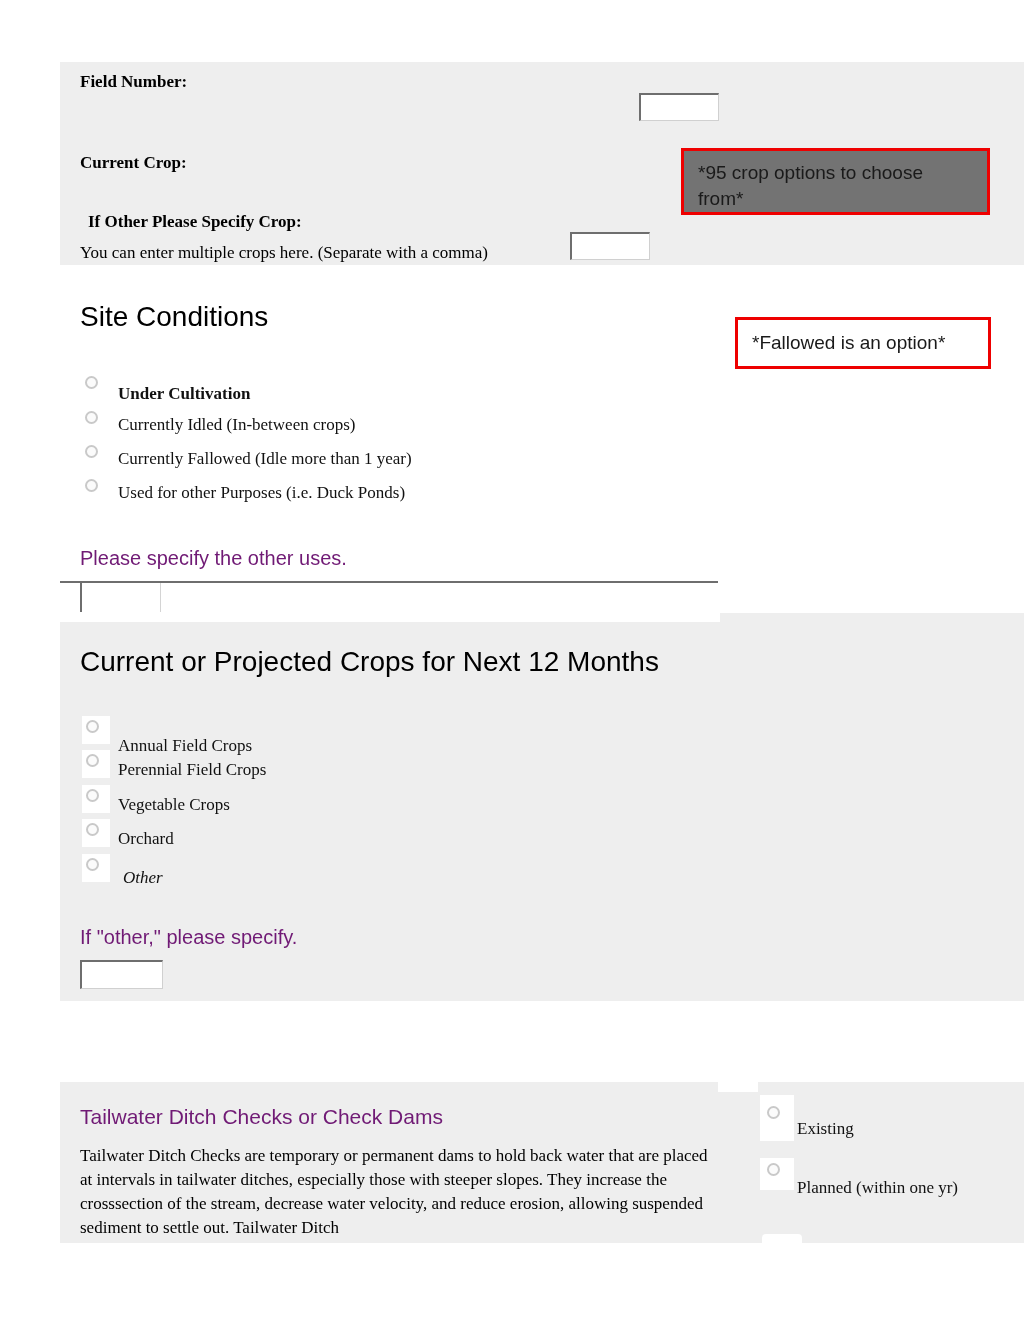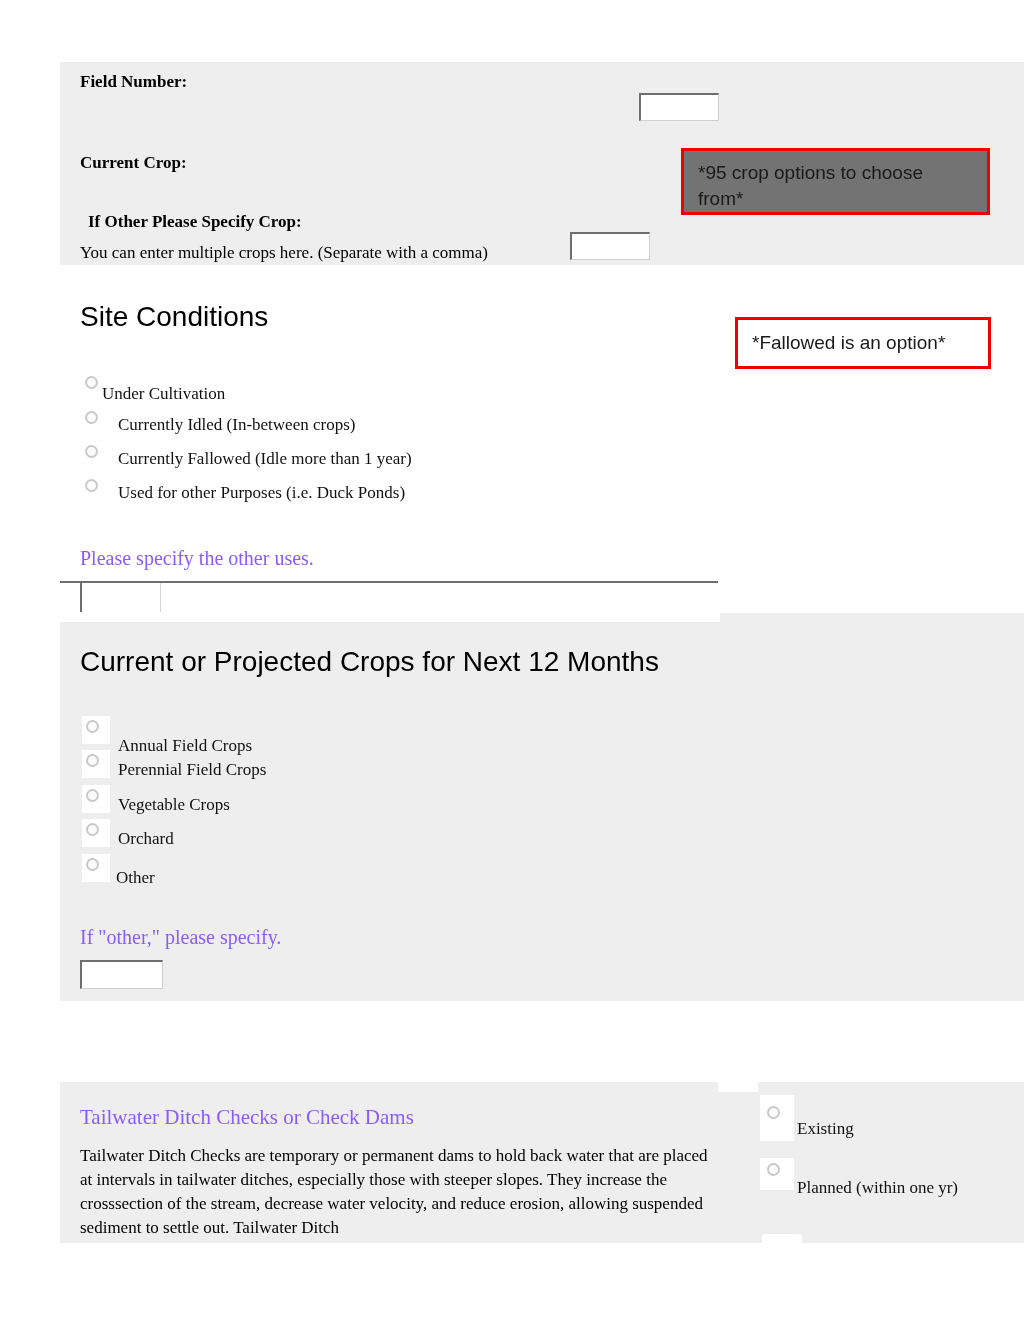--- a/index.html
+++ b/index.html
@@ -54,23 +54,23 @@
     position: absolute;
     font-family: "Liberation Sans", sans-serif;
     font-size: 26px;
     color: #000;
     white-space: nowrap;
     text-decoration: underline;
     text-underline-offset: 3px;
   }
   .sub-sans {
     position: absolute;
-    font-family: Liberation Serif, serif;
+    font-family: Liberation Sans, sans-serif;
     font-size: 19px;
-    color: #8b5cf6;
+    color: #701a75;
     white-space: nowrap;
   }
 
   
   .txtbox {
     position: absolute;
     background: #ffffff;
     border-top: 2px solid #6e6e6e;
     border-left: 2px solid #6e6e6e;
     border-right: 1px solid #d0d0d0;
@@ -160,21 +160,21 @@
 
   <div class="callout on-gray" style="left:681px; top:148px; width:309px; height:67px;">*95 crop options to choose from*</div>
 
   <div class="h-sans" style="left:80px; top:301px;">Site Conditions</div>
 
   <div class="callout on-white" style="left:735px; top:317px; width:256px; height:52px;">*Fallowed is an option*</div>
 
   <div>
     <div class="radio-chip" style="left:82px; top:373px; width:22px; height:22px;"></div>
     <div class="radio-dot" style="left:85px; top:376px;"></div>
-    <div class="radio-label" style="left:102px; top:384px;">Under Cultivation</div>
+    <div class="radio-label" style="left:118px; top:384px;font-weight:bold;">Under Cultivation</div>
   </div>
   <div>
     <div class="radio-chip" style="left:82px; top:408px; width:22px; height:22px;"></div>
     <div class="radio-dot" style="left:85px; top:411px;"></div>
     <div class="radio-label" style="left:118px; top:415px;">Currently Idled (In-between crops)</div>
   </div>
   <div>
     <div class="radio-chip" style="left:82px; top:442px; width:22px; height:22px;"></div>
     <div class="radio-dot" style="left:85px; top:445px;"></div>
     <div class="radio-label" style="left:118px; top:449px;">Currently Fallowed (Idle more than 1 year)</div>
@@ -212,21 +212,21 @@
     <div class="radio-label" style="left:118px; top:795px;">Vegetable Crops</div>
   </div>
   <div>
     <div class="radio-chip" style="left:82px; top:819px; width:28px; height:28px;"></div>
     <div class="radio-dot" style="left:86px; top:823px;"></div>
     <div class="radio-label" style="left:118px; top:829px;">Orchard</div>
   </div>
   <div>
     <div class="radio-chip" style="left:82px; top:854px; width:28px; height:28px;"></div>
     <div class="radio-dot" style="left:86px; top:858px;"></div>
-    <div class="radio-label" style="left:116px; top:868px;">Other</div>
+    <div class="radio-label" style="left:123px; top:868px;font-style:italic;">Other</div>
   </div>
 
   <div class="sub-sans" style="left:80px; top:926px; font-size:20px;">If "other," please specify.</div>
 
   <div class="txtbox" style="left:80px; top:960px; width:83px; height:29px;"></div>
 
 
   <div class="panel-gray" style="left:60px; top:1082px; width:964px; height:161px;"></div>
   <div class="panel-white" style="left:718px; top:1082px; width:40px; height:10px;"></div>
 

